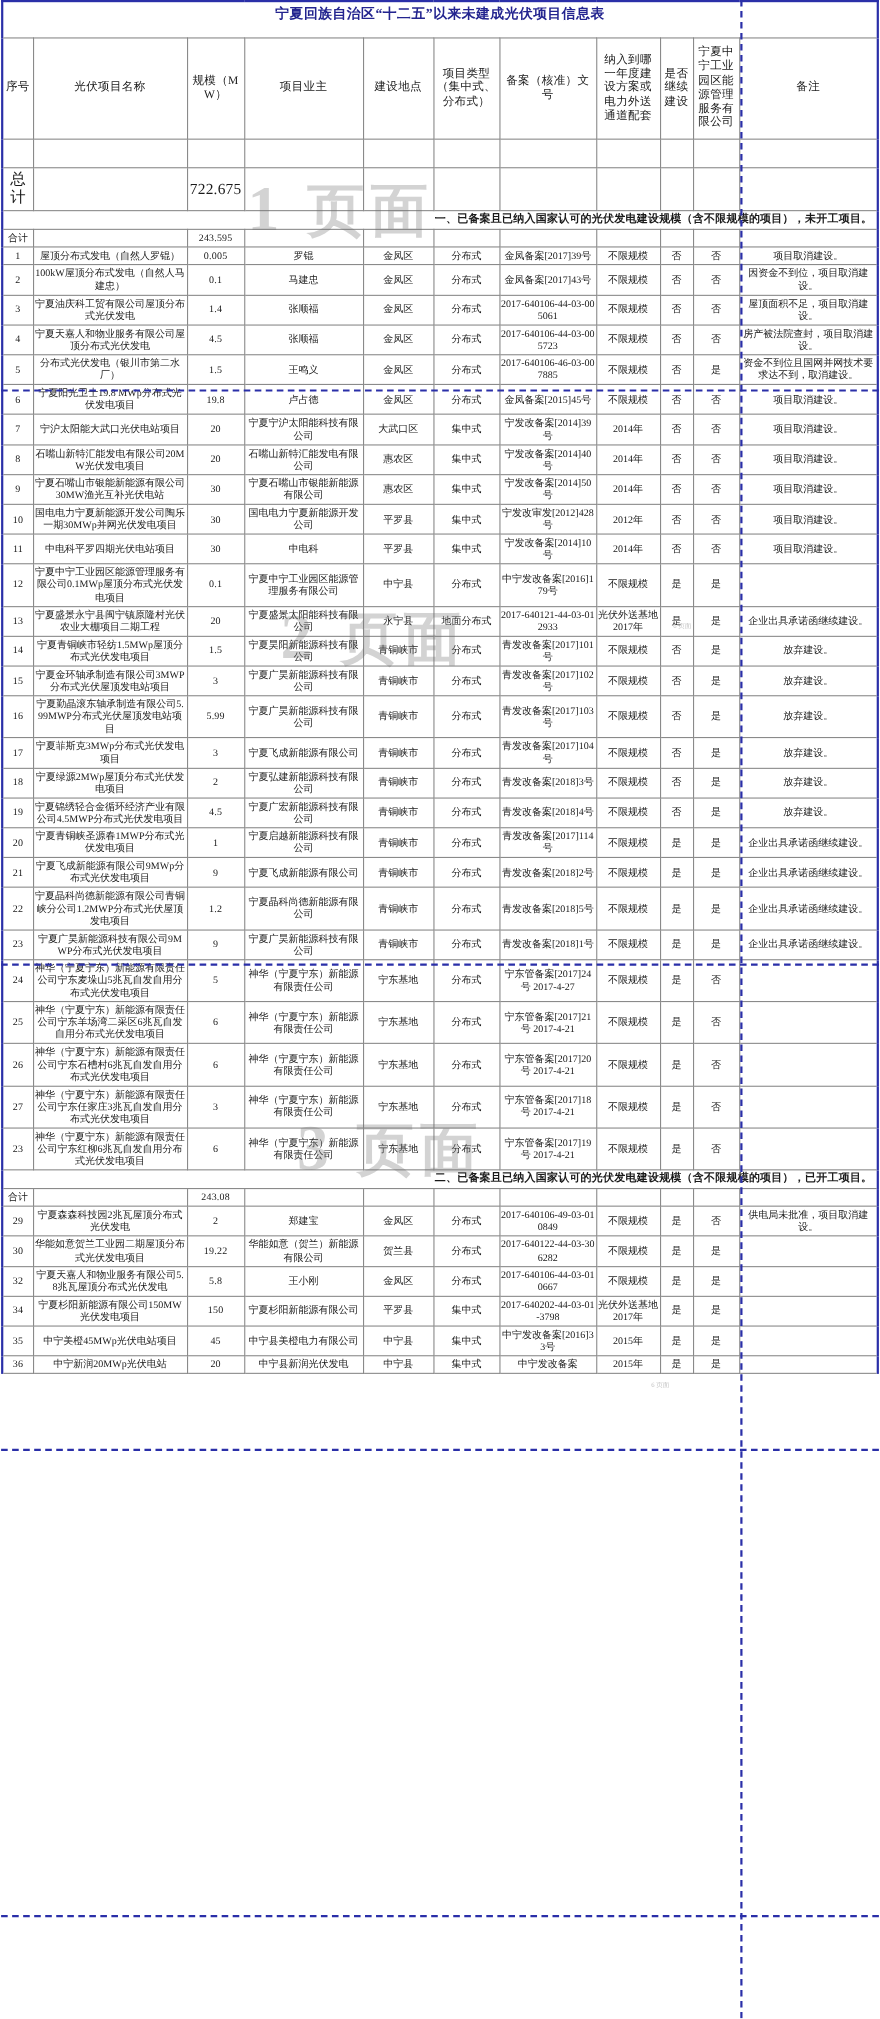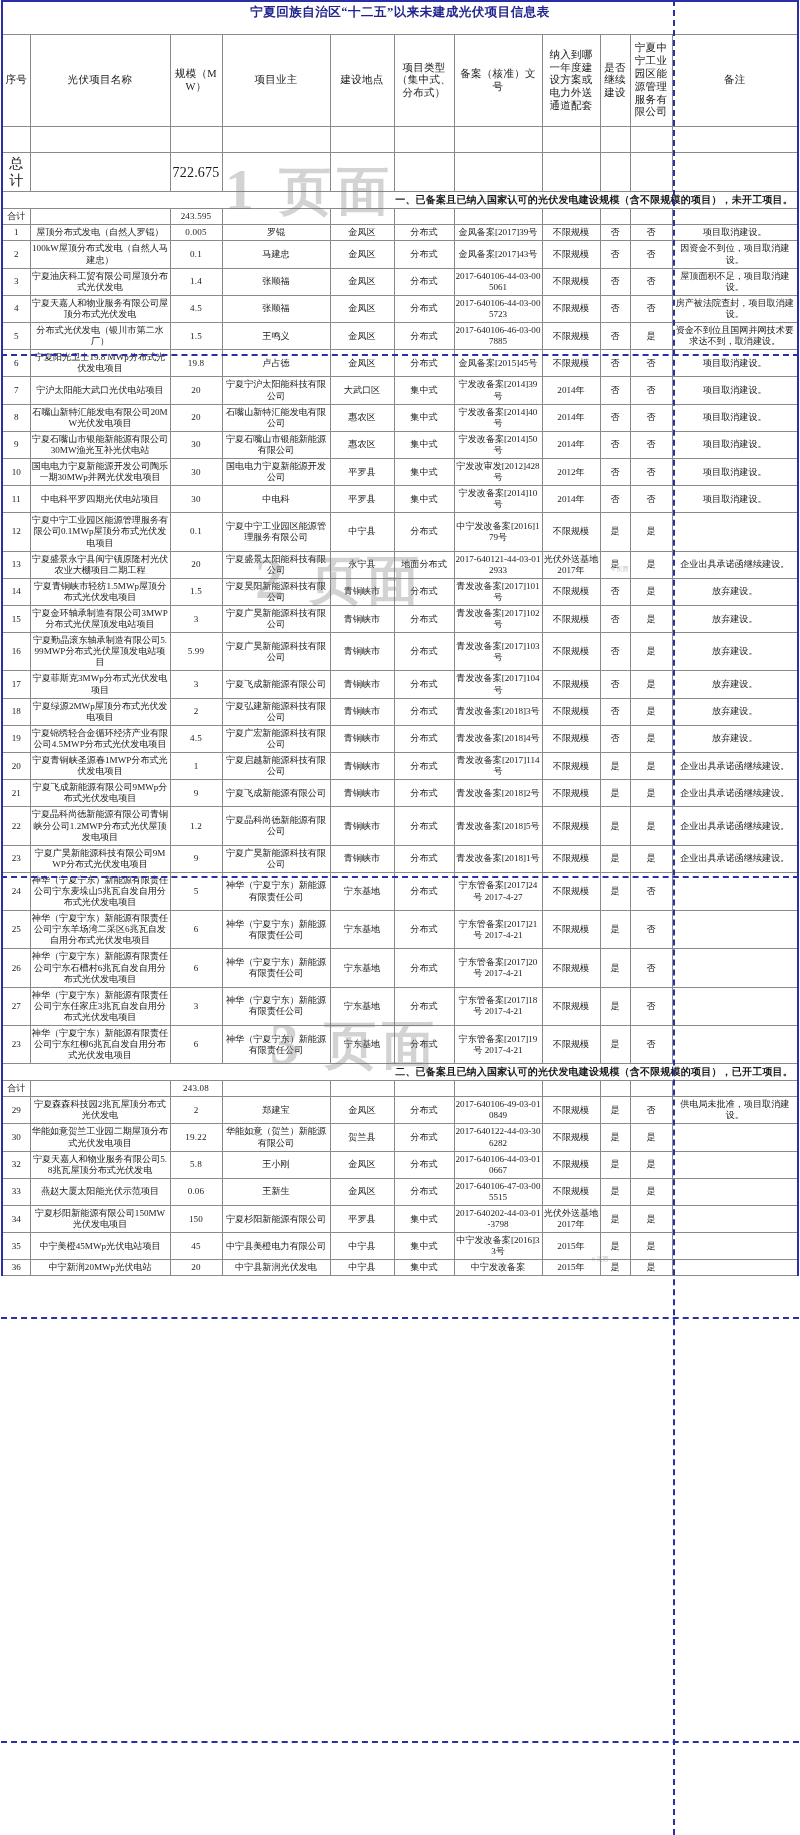--- a/index.html
+++ b/index.html
@@ -594,33 +594,20 @@
           <td>王小刚</td>
           <td>金凤区</td>
           <td>分布式</td>
           <td>2017-640106-44-03-010667</td>
           <td>不限规模</td>
           <td>是</td>
           <td>是</td>
           <td class="edge-r note"></td>
         </tr>
         <tr>
-          <td class="edge-l">33</td>
-          <td>燕赵大厦太阳能光伏示范项目</td>
-          <td class="num">0.06</td>
-          <td>王新生</td>
-          <td>金凤区</td>
-          <td>分布式</td>
-          <td>2017-640106-47-03-005515</td>
-          <td>不限规模</td>
-          <td>是</td>
-          <td>是</td>
-          <td class="edge-r note"></td>
-        </tr>
-        <tr>
           <td class="edge-l">34</td>
           <td>宁夏杉阳新能源有限公司150MW光伏发电项目</td>
           <td class="num">150</td>
           <td>宁夏杉阳新能源有限公司</td>
           <td>平罗县</td>
           <td>集中式</td>
           <td>2017-640202-44-03-01-3798</td>
           <td>光伏外送基地2017年</td>
           <td>是</td>
           <td>是</td>

